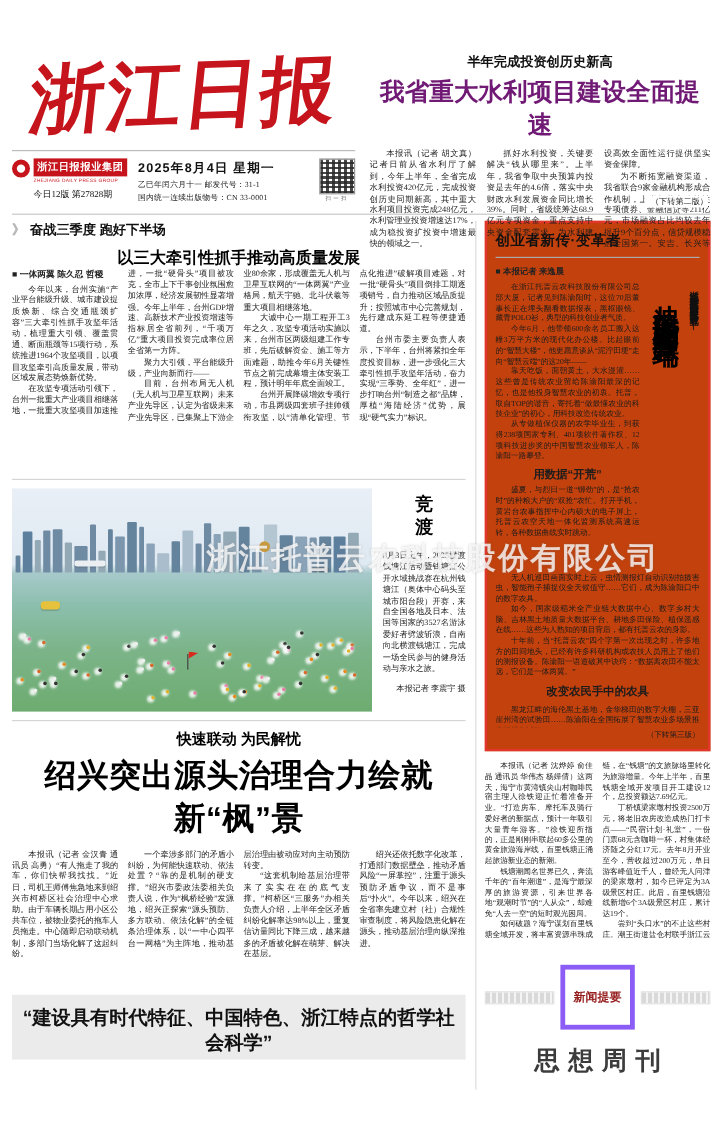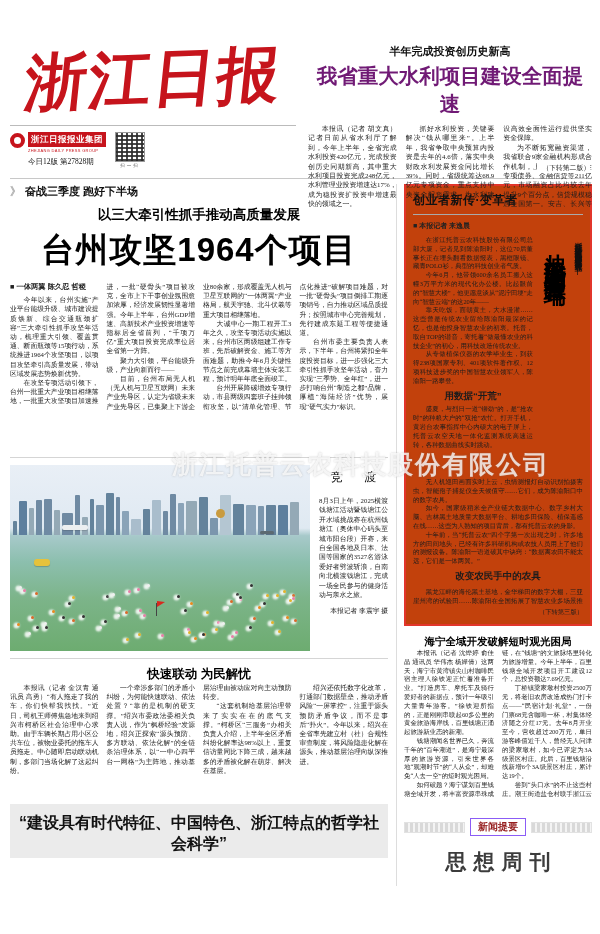--- a/index.html
+++ b/index.html
@@ -61,21 +61,21 @@
   .skyline span{display:block;border-radius:1px 1px 0 0;}
   .sphere{position:absolute;width:9px;height:9px;border-radius:50%;background:#c99b3f;}
   .boat{position:absolute;background:#eceff1;border-radius:2px;box-shadow:0 1px 1px rgba(0,0,0,.15);}
   .boat.dark{background:#5c6a72;}
   .raft{position:absolute;background:#e6c23c;border-radius:3px;box-shadow:0 1px 1px rgba(0,0,0,.2);}
   .flagpole{position:absolute;width:1px;height:13px;background:#444;}
   .flagcloth{position:absolute;width:8px;height:6px;background:#d9281e;clip-path:polygon(0 0,100% 18%,0 100%);}
   .swimmer{position:absolute;width:3px;height:3px;border-radius:50%;
     box-shadow:-2px 1px 2px 1.5px rgba(255,255,255,.85);}
   .photo-caption{flex:1;min-width:0;font-size:6.8px;}
-  .pc-title{text-align:center;font-weight:400;font-size:12px;letter-spacing:9px;padding-left:9px;margin:4px 0 10px;color:#000;}
+  .pc-title{text-align:center;font-weight:700;font-size:15px;letter-spacing:9px;padding-left:9px;margin:4px 0 10px;color:#000;}
   .pc-text{text-align:justify;line-height:9.4px;}
   .pc-credit{text-align:right;margin-top:7px;font-size:6.8px;}
   
   .sx-kicker{text-align:center;font-weight:bold;font-size:12.5px;color:#000;}
   .sx-headline{text-align:center;font-weight:900;font-size:26.5px;margin:3px 0 8px;color:#000;letter-spacing:0.5px;}
   .sx-body{column-count:4;column-gap:8px;font-size:6.8px;line-height:9.2px;text-align:justify;height:112px;overflow:hidden;}
   
   .quote{background:#ebebeb;margin-top:9px;padding:9px 8px 3px;}
   .q1{text-align:center;font-weight:900;font-size:16px;color:#111;}
   
@@ -93,21 +93,21 @@
   .rb-cont{text-align:right;font-size:6.3px;margin-top:2px;}
   
   .haining{margin-top:9px;}
   .hn-kicker{text-align:center;font-weight:bold;font-size:10.5px;color:#000;}
   .hn-headline{text-align:center;font-weight:900;font-size:19px;margin:3px 0 7px;color:#000;}
   .hn-body{column-count:2;column-gap:8px;font-size:6.4px;line-height:8.8px;text-align:justify;height:158px;overflow:hidden;}
   
   .digest{margin-top:11px;}
   .nd-badge-row{display:flex;align-items:center;gap:5px;}
   .nd-hatch{flex:1;height:9px;background:repeating-linear-gradient(90deg,#d9d9d9 0 3px,#f4f4f4 3px 5px);border:1px solid #e2e2e2;}
-  .nd-badge{font-weight:bold;font-size:10px;color:#951d1d;border:1px solid #8b5cf6;padding:1px 7px;background:#fff;white-space:nowrap;}
+  .nd-badge{font-weight:bold;font-size:10px;color:#951d1d;border:4px solid #8b5cf6;padding:16px 7px;background:#fff;white-space:nowrap;}
   .nd-title{text-align:center;font-weight:bold;font-size:21px;color:#3c3c3c;letter-spacing:7px;padding-left:7px;margin:12px 0 10px;}
   
   .watermark{position:absolute;left:172px;top:448px;z-index:6;pointer-events:none;white-space:nowrap;
     font-family:"Liberation Sans","DejaVu Sans",sans-serif;font-weight:bold;font-size:25px;letter-spacing:2px;
     color:rgba(255,255,255,.78);text-shadow:0 0 2px rgba(110,110,110,.38);}
 </style>
 </head>
 <body>
 
 <div class="page">
@@ -117,20 +117,25 @@
       <div class="masthead-title">浙江日报</div>
       <div class="masthead-info">
         <div class="logo-block">
           <span class="logo-ring"></span>
           <span class="logo-texts">
             <span class="logo-cn sans">浙江日报报业集团</span>
             <span class="logo-en sans">ZHEJIANG DAILY PRESS GROUP</span>
             <span class="logo-edition">今日12版 第27828期</span>
           </span>
         </div>
+        <div class="date-block">
+          <div class="date-l1 sans">2025年8月4日 星期一</div>
+          <div class="date-l2">乙巳年闰六月十一 邮发代号：31-1</div>
+          <div class="date-l3">国内统一连续出版物号：CN 33-0001</div>
+        </div>
         <div class="qr-wrap">
           <div class="qr"></div>
           <div class="qr-label">扫一扫</div>
         </div>
       </div>
     </div>
 
     <div class="header-article sans">
       <div class="ha-kicker">半年完成投资创历史新高</div>
       <div class="ha-headline">我省重大水利项目建设全面提速</div>
@@ -146,21 +151,20 @@
   <div class="main">
 
     <div class="col-left">
 
       <div>
         <div class="sec-marker sans">
           <span class="chev">》</span>
           <span>奋战三季度 跑好下半场</span>
         </div>
         <div class="tz-kicker sans">以三大牵引性抓手推动高质量发展</div>
-        <div class="tz-headline sans">台州攻坚1964个项目</div>
         <div class="tz-body">
           <div class="byline sans">■ 一体两翼 陈久忍 哲稷</div>
           <span><p>今年以来，台州实施“产业平台能级升级、城市建设提质焕新、综合交通瓶颈扩容”三大牵引性抓手攻坚年活动，梳理重大引领、覆盖贯通、断面瓶颈等15项行动，系统推进1964个攻坚项目，以项目攻坚牵引高质量发展，带动区域发展态势焕新优势。</p><p>在攻坚专项活动引领下，台州一批重大产业项目相继落地，一批重大攻坚项目加速推进，一批“硬骨头”项目被攻克，全市上下干事创业氛围愈加浓厚，经济发展韧性显著增强。今年上半年，台州GDP增速、高新技术产业投资增速等指标居全省前列，“千项万亿”重大项目投资完成率位居全省第一方阵。</p><p>聚力大引领，平台能级升级，产业向新而行——</p><p>目前，台州布局无人机（无人机与卫星互联网）未来产业先导区，认定为省级未来产业先导区，已集聚上下游企业80余家，形成覆盖无人机与卫星互联网的“一体两翼”产业格局，航天宇驰、北斗伏羲等重大项目相继落地。</p><p>大诚中心一期工程开工3年之久，攻坚专项活动实施以来，台州市区两级组建工作专班，先后破解资金、施工等方面难题，助推今年6月关键性节点之前完成幕墙主体安装工程，预计明年年底全面竣工。</p><p>台州开展降碳增效专项行动，市县两级四套班子挂帅领衔攻坚，以“清单化管理、节点化推进”破解项目难题，对一批“硬骨头”项目倒排工期逐项销号，自力推动区域品质提升；按照城市中心完善规划，先行建成东延工程等便捷通道。</p><p>台州市委主要负责人表示，下半年，台州将紧扣全年度投资目标，进一步强化三大牵引性抓手攻坚年活动，奋力实现“三季势、全年红”，进一步打响台州“制造之都”品牌，厚植“海陆经济”优势，展现“硬气实力”标识。</p></span>
         </div>
       </div>
 
       <div class="divider"></div>
 
       <div class="photo-row">
         <div class="photo" id="photo">
@@ -208,20 +212,21 @@
           <div class="pc-title sans">竞 渡</div>
           <div class="pc-text">8月3日上午，2025横渡钱塘江活动暨钱塘江公开水域挑战赛在杭州钱塘江（奥体中心码头至城市阳台段）开赛，来自全国各地及日本、法国等国家的3527名游泳爱好者劈波斩浪，自南向北横渡钱塘江，完成一场全民参与的健身活动与亲水之旅。</div>
           <div class="pc-credit">本报记者 李震宇 摄</div>
         </div>
       </div>
 
       <div class="divider"></div>
 
       <div>
         <div class="sx-kicker sans">快速联动 为民解忧</div>
+        <div class="sx-headline sans">绍兴突出源头治理合力绘就新“枫”景</div>
         <div class="sx-body">
             <p>本报讯（记者 金汉青 通讯员 高勇）“有人拖走了我的车，你们快帮我找找。”近日，司机王师傅焦急地来到绍兴市柯桥区社会治理中心求助。由于车辆长期占用小区公共车位，被物业委托的拖车人员拖走。中心随即启动联动机制，多部门当场化解了这起纠纷。</p>
             <p>一个牵涉多部门的矛盾小纠纷，为何能快速联动、依法处置？“靠的是机制的硬支撑。”绍兴市委政法委相关负责人说，作为“枫桥经验”发源地，绍兴正探索“源头预防、多方联动、依法化解”的全链条治理体系，以“一中心四平台一网格”为主阵地，推动基层治理由被动应对向主动预防转变。</p>
             <p>“这套机制给基层治理带来了实实在在的底气支撑。”柯桥区“三服务”办相关负责人介绍，上半年全区矛盾纠纷化解率达98%以上，重复信访量同比下降三成，越来越多的矛盾被化解在萌芽、解决在基层。</p>
             <p>绍兴还依托数字化改革，打通部门数据壁垒，推动矛盾风险“一屏掌控”，注重于源头预防矛盾争议，而不是事后“扑火”。今年以来，绍兴在全省率先建立村（社）合规性审查制度，将风险隐患化解在源头，推动基层治理向纵深推进。</p>
           </div>
       </div>
 
       <div class="quote">
         <div class="q1 sans">“建设具有时代特征、中国特色、浙江特点的哲学社会科学”</div>
@@ -251,21 +256,20 @@
             <p>十年前，当“托普云农”四个字第一次出现之时，许多地方的田间地头，已经有许多科研机构或农技人员用上了他们的测报设备。陈渝阳一语道破其中诀窍：“数据离农田不能太远，它们是一体两翼。”</p>
           </div>
         <div class="rb-sub">改变农民手中的农具</div>
         <div class="rb-rest2">
             <p>黑龙江畔的海伦黑土基地，金华梯田的数字大棚，三亚崖州湾的试验田……陈渝阳在全国拓展了智慧农业多场景推广规模化试验——</p>
           </div>
         <div class="rb-cont">（下转第三版）</div>
       </div>
 
       <div class="haining">
-        <div class="hn-kicker sans">海宁全域开发破解短时观光困局</div>
         <div class="hn-body">
             <p>本报讯（记者 沈烨婷 俞佳晶 通讯员 华伟杰 杨嬅倩）这两天，海宁市黄湾镇尖山村咖啡民宿主理人徐铁迎正忙着准备开业。“打造房车、摩托车及骑行爱好者的新据点，预计一年吸引大量青年游客。”徐铁迎所指的，正是刚刚串联起60多公里的黄金旅游海岸线，百里钱塘正涌起旅游新业态的新潮。</p>
             <p>钱塘潮闻名世界已久，奔流千年的“百年潮道”，是海宁最深厚的旅游资源，引来世界各地“观潮时节”的“人从众”，却难免“人去一空”的短时观光困局。</p>
             <p>如何破题？海宁谋划百里钱塘全域开发，将丰富资源串珠成链，在“钱塘”的文旅脉络里转化为旅游增量。今年上半年，百里钱塘全域开发项目开工建设12个，总投资额达7.69亿元。</p>
             <p>丁桥镇梁家墩村投资2500万元，将老旧农房改造成热门打卡点——“民宿计划·礼堂”，一份门票68元含咖啡一杯，村集体经济随之分红17元。去年8月开业至今，营收超过200万元，单日游客峰值近千人，曾经无人问津的梁家墩村，如今已评定为3A级景区村庄。此后，百里钱塘沿线新增6个3A级景区村庄，累计达19个。</p>
             <p>尝到“头口水”的不止这些村庄。潮王街道盐仓村联手浙江云端通航公司，推出独特的低空巡潮体验。观潮航线将延伸至钱塘江“风光巡航”线上，未来计划开通海宁至安吉、金山、黄山等机场航线。目前，企业投资2.2亿元的低空飞行营地已投入使用，将拓展飞行培训、飞机租赁与低空旅游观光等业务，预计每年可带动近万人次的消费客流。</p>
           </div>
       </div>
 
       <div class="digest">

